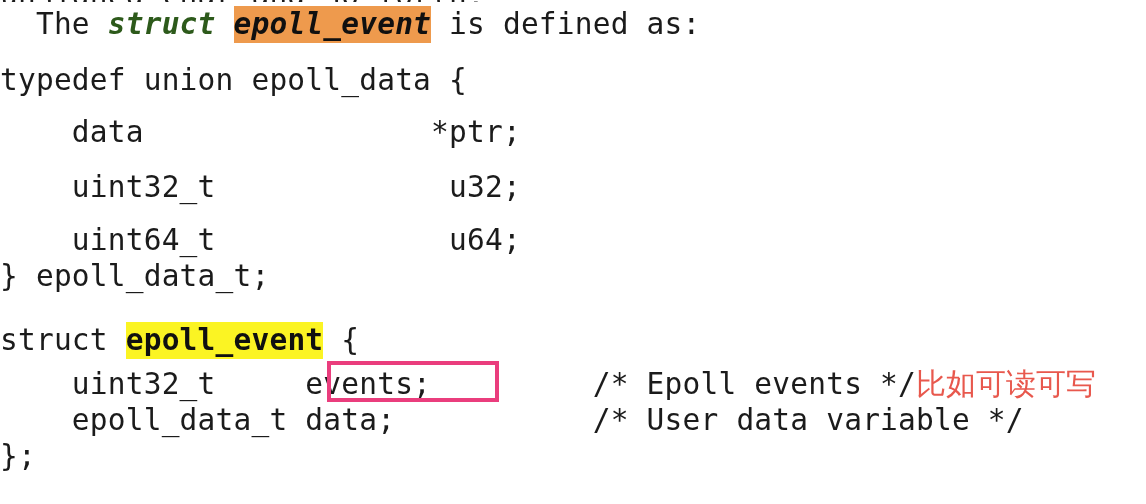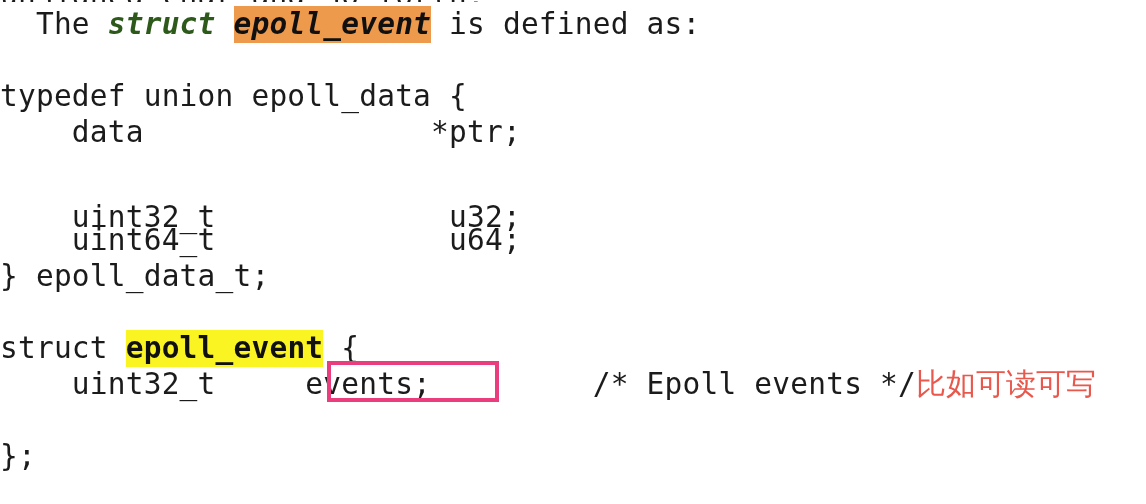--- a/index.html
+++ b/index.html
@@ -95,28 +95,29 @@
 <body>
 
 <div id="page">
 
   <div class="clip-top">
     <div class="codeline">unsigned char and so forth.</div>
   </div>
 
   <div class="codeline" style="top:6px;"><span>  The </span><span class="kw-struct">struct</span><span> </span><span class="hl-orange">epoll_event</span><span> is defined as:</span></div>
 
-  <div class="codeline" style="top:78px;">typedef union epoll_data {</div>
+  <div class="codeline" style="top:62px;">typedef union epoll_data {</div>
   <div class="codeline" style="top:114px;">    data                *ptr;</div>
-  <div class="codeline" style="top:199px;">    uint32_t             u32;</div>
+  <div class="codeline" style="top:169px;">    uint32_t             u32;</div>
   <div class="codeline" style="top:222px;">    uint64_t             u64;</div>
   <div class="codeline" style="top:258px;">} epoll_data_t;</div>
 
-  <div class="codeline" style="top:330px;"><span>struct </span><span class="hl-yellow">epoll_event</span><span> {</span></div>
+  <div class="codeline" style="top:322px;"><span>struct </span><span class="hl-yellow">epoll_event</span><span> {</span></div>
 
   <div class="codeline" style="top:366px;"><span>    uint32_t     events;</span><span>         </span><span>/* Epoll events */</span><span class="cn-note">比如可读可写</span></div>
 
+  <div class="codeline" style="top:402px;"><span>    epoll_data_t data;</span><span>           </span><span>/* User data variable */</span></div>
 
   <div class="codeline" style="top:438px;">};</div>
 
   <div id="events-box"></div>
 
 </div>
 
 </body></html>

